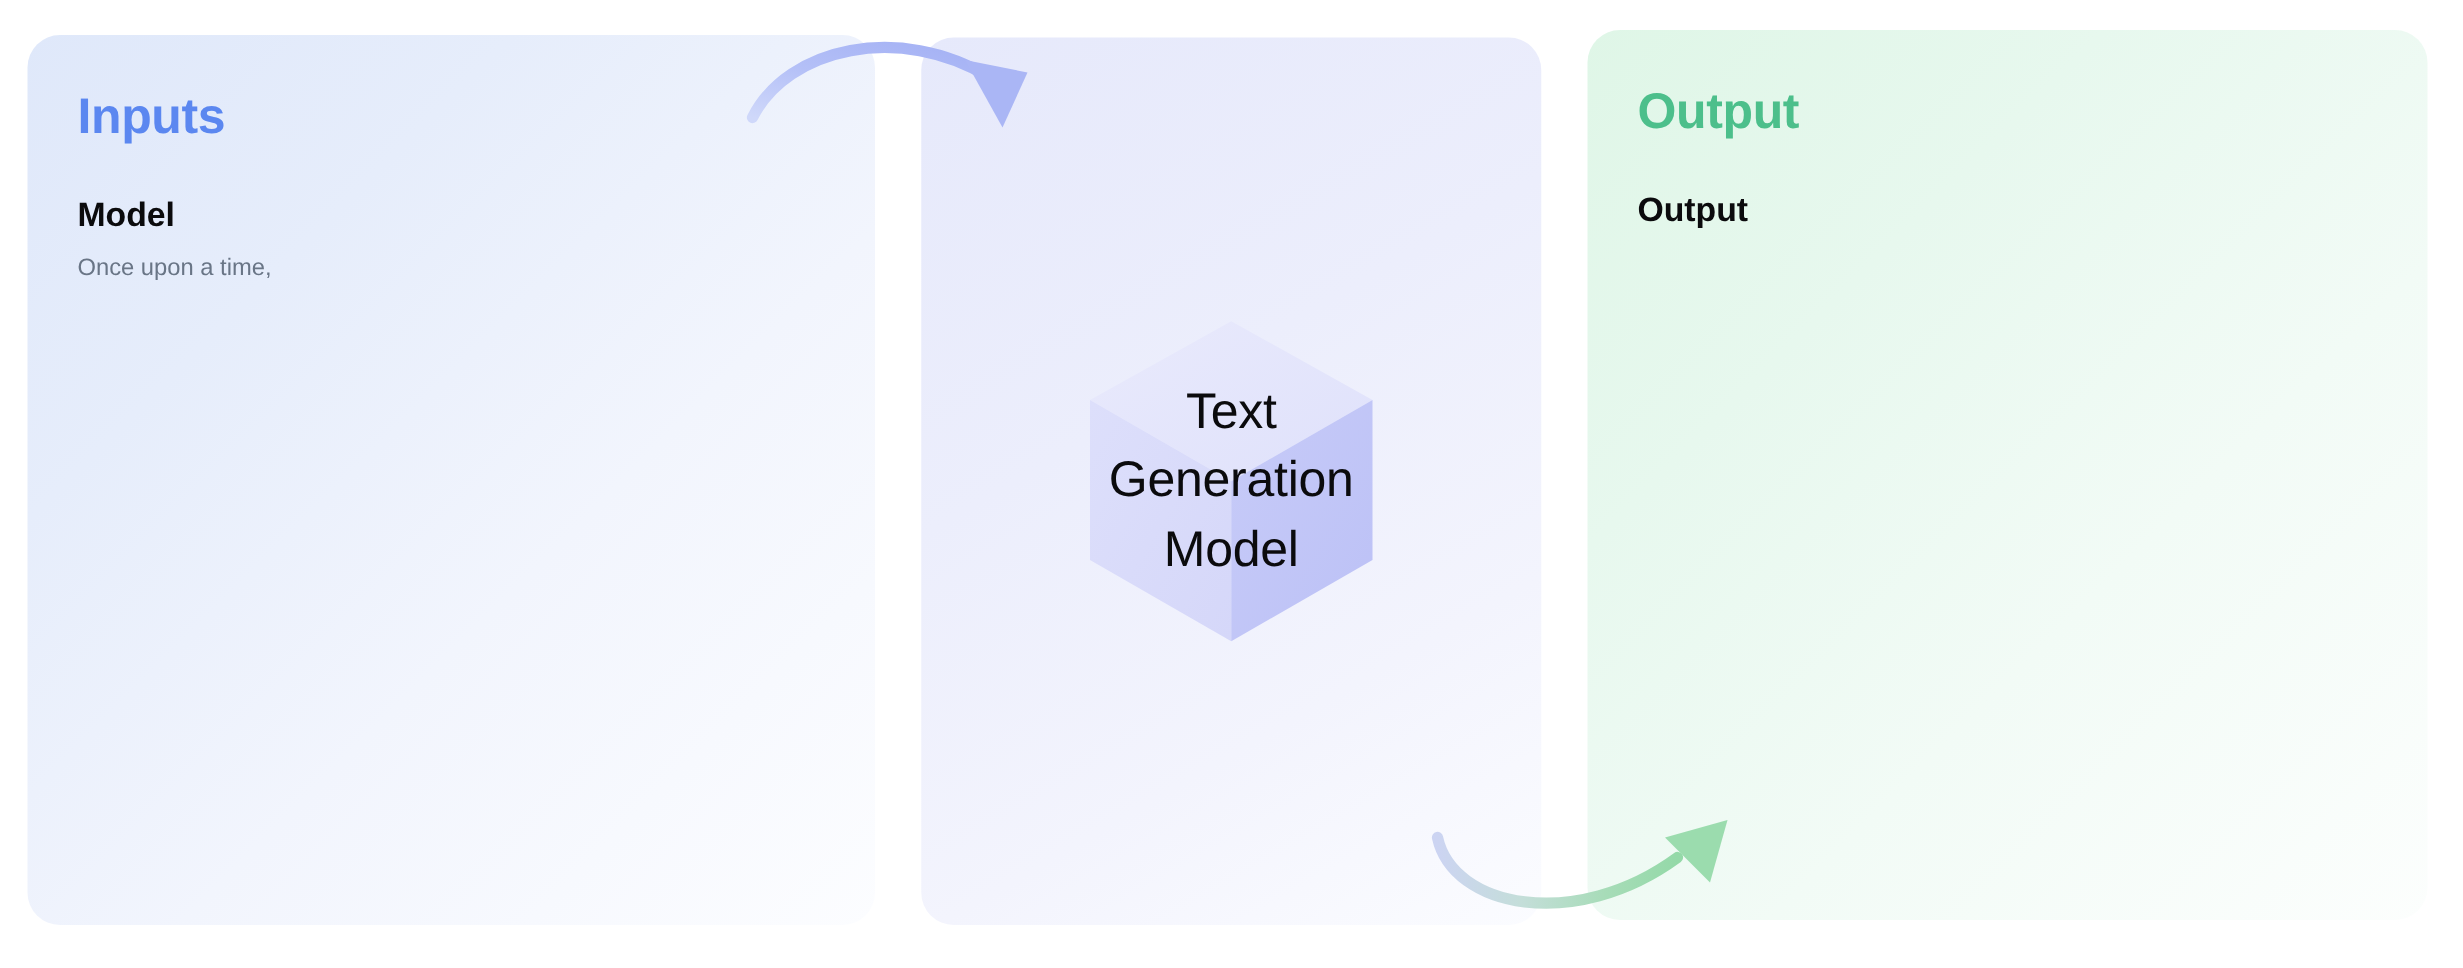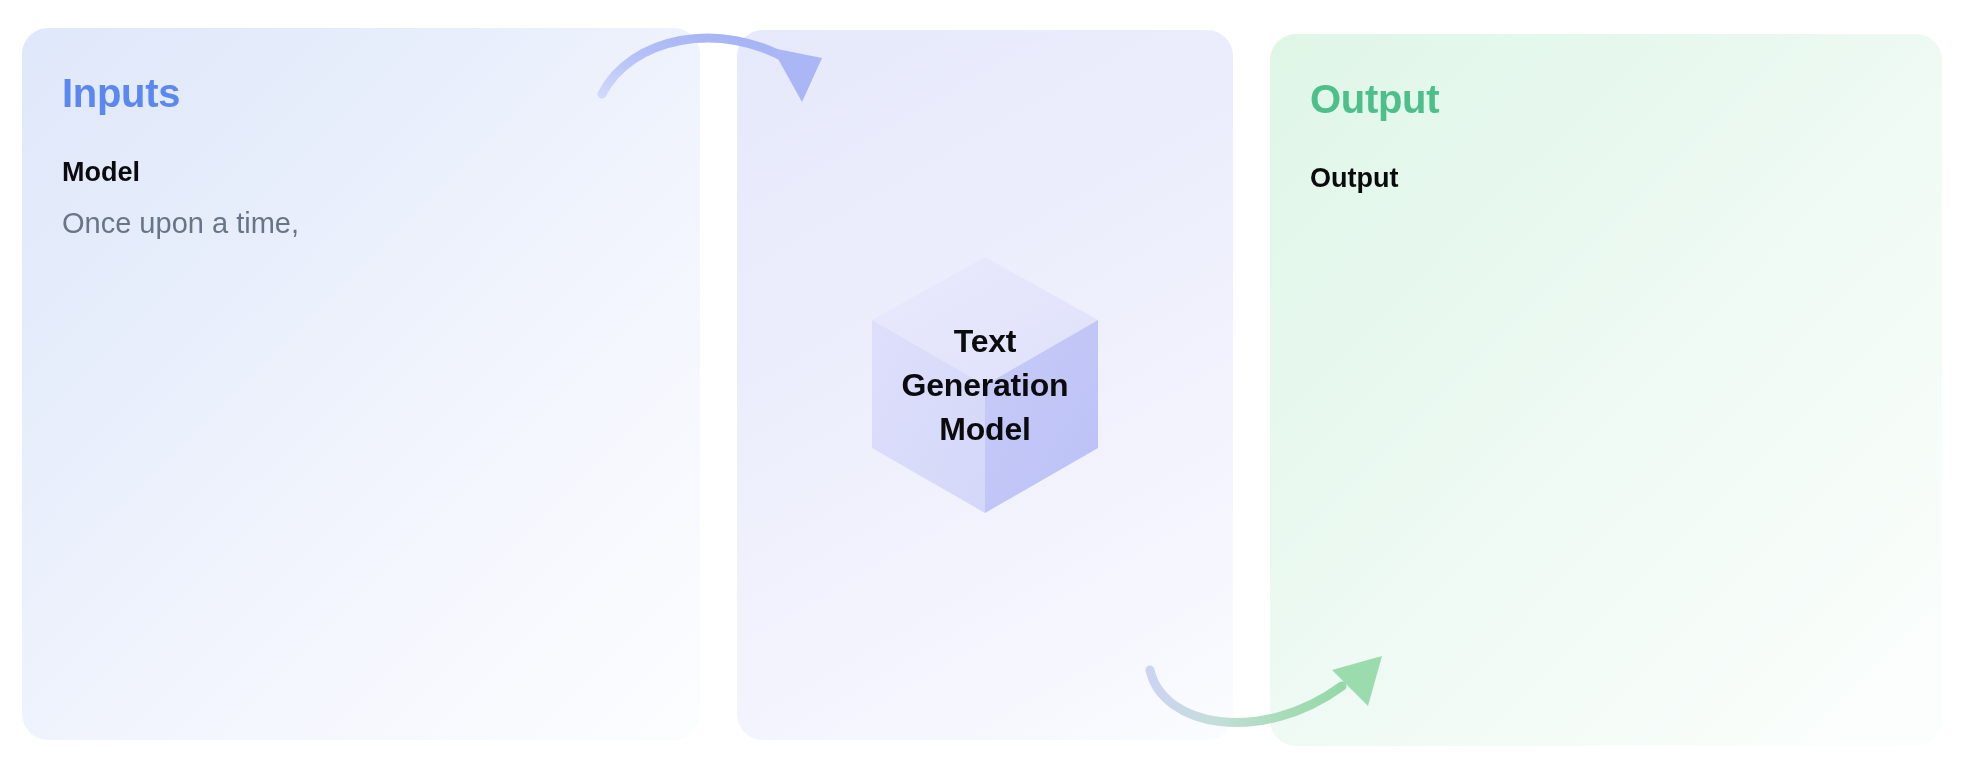--- a/index.html
+++ b/index.html
@@ -39,21 +39,21 @@
   .panel-model {
     left: 737px;
     top: 30px;
     width: 496px;
     height: 710px;
     background: linear-gradient(150deg, #e6e9fb 0%, #eceefc 40%, #f3f4fd 72%, #fbfcff 100%);
   }
 
   .panel-output {
     left: 1270px;
-    top: 34px;
+    top: 24px;
     width: 672px;
     height: 712px;
     background: linear-gradient(135deg, #dff6e7 0%, #e7f8ee 30%, #f2fbf6 62%, #fcfefd 100%);
     padding: 44px 40px 0 40px;
   }
 
   
   .panel-title {
     font-size: 40px;
     font-weight: bold;
@@ -66,21 +66,21 @@
 
   .field-label {
     font-size: 27px;
     font-weight: bold;
     color: #0b0b0d;
     margin: 0 0 12px 0;
     line-height: 1.2;
   }
 
   .field-text {
-    font-size: 29px;
+    font-size: 19px;
     color: #697586;
     line-height: 1.62;
     margin: 0;
     max-width: 600px;
   }
 
   
   .cube-wrap {
     position: absolute;
     left: 50%;
@@ -95,22 +95,22 @@
     width: 240px;
     height: 262px;
   }
   .cube-label {
     position: absolute;
     inset: 0;
     display: flex;
     align-items: center;
     justify-content: center;
     text-align: center;
-    font-size: 32px;
-    font-weight: bold;
+    font-size: 40px;
+    font-weight: normal;
     color: #0b0b0d;
     line-height: 1.38;
     letter-spacing: -0.2px;
     white-space: pre-line;
     width: 260px;
     left: -10px;
   }
 
   
   .arrow-svg {

